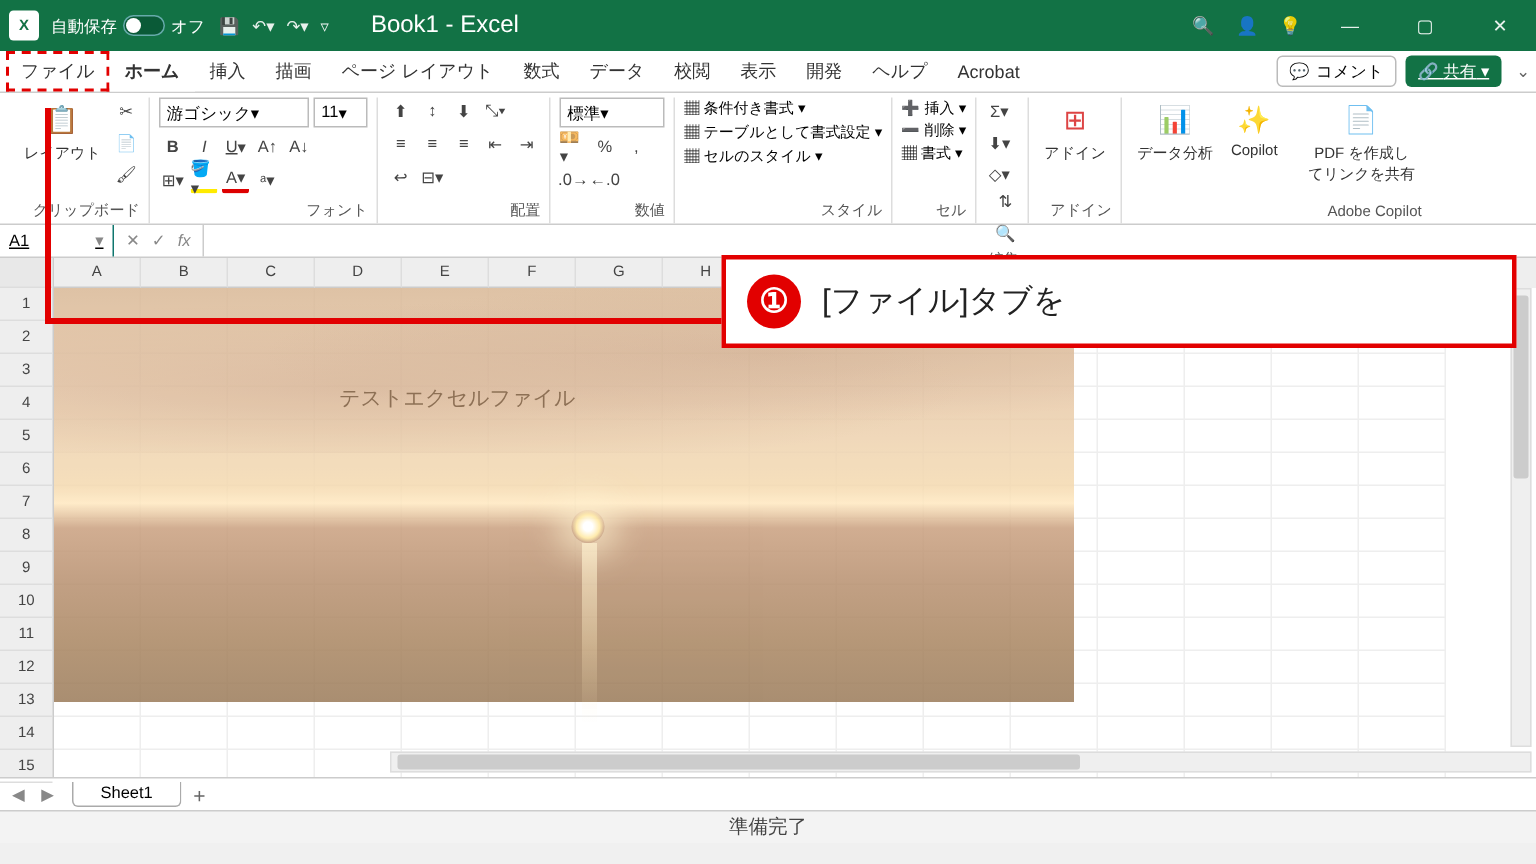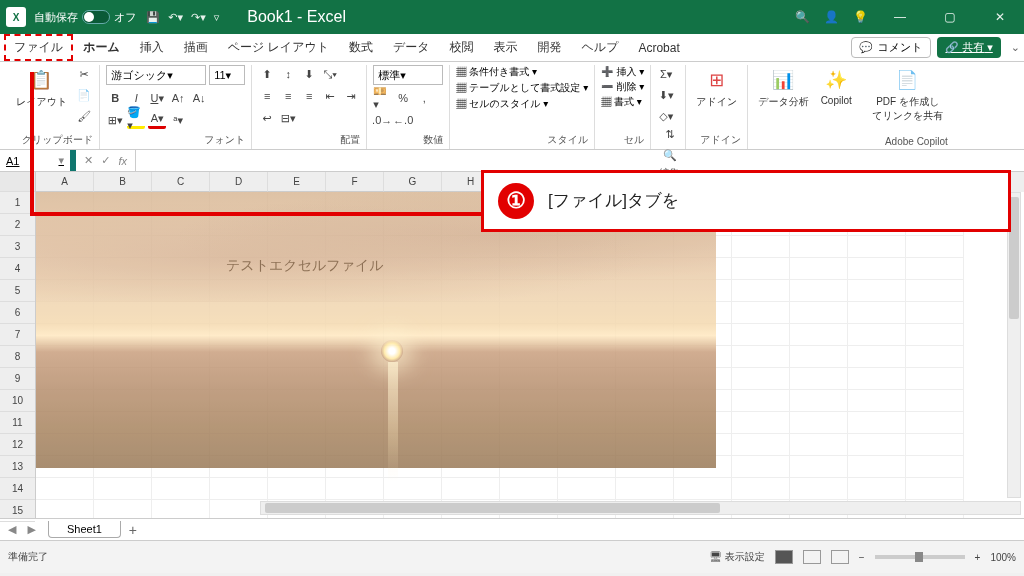--- a/index.html
+++ b/index.html
@@ -34,21 +34,21 @@
 .group .label { text-align: right; font-size: 10px; color: #555; padding: 2px 0; }
 .bigbtn { display: flex; flex-direction: column; align-items: center; gap: 2px; padding: 2px 4px; font-size: 10px; color: #333; }
 .bigbtn .ico { width: 26px; height: 26px; display: flex; align-items: center; justify-content: center; font-size: 18px; }
 .smrow { display: flex; gap: 3px; }
 .smbtn { width: 18px; height: 18px; display: flex; align-items: center; justify-content: center; color: #444; font-size: 11px; border-radius: 2px; }
 .fontbox { border: 1px solid #bbb; height: 20px; font-size: 11px; padding: 0 4px; display: flex; align-items: center; background: #fff; }
 .col { display: flex; flex-direction: column; gap: 3px; }
 
 
 .fxbar { height: 22px; background: #fff; border-bottom: 1px solid #ccc; display: flex; align-items: stretch; }
-.namebox { width: 76px; border-right: 6px solid #0f766e; display: flex; align-items: center; padding: 0 6px; font-size: 11px; justify-content: space-between; text-decoration: underline; }
+.namebox { width: 76px; border-right: 1px solid #0f766e; display: flex; align-items: center; padding: 0 6px; font-size: 11px; justify-content: space-between; text-decoration: underline; }
 .fxbtns { display: flex; align-items: center; gap: 8px; padding: 0 8px; color: #888; border-right: 1px solid #ccc; }
 .fxinput { flex: 1; }
 
 
 .gridwrap { position: relative; height: 346px; background: #fff; display: flex; }
 .rowhdrs { width: 36px; background: #eee; border-right: 1px solid #ccc; }
 .rowhdrs div { height: 22px; border-bottom: 1px solid #ddd; font-size: 10px; text-align: center; line-height: 22px; color: #444; }
 .rowhdrs .corner { height: 20px; background: #e8e8e8; }
 .cols { flex: 1; overflow: hidden; }
 .colhdr { height: 20px; display: flex; background: #eee; }
@@ -60,39 +60,39 @@
 
 .sunset { position: absolute; left: 0; top: 0; width: 680px; height: 276px; background: linear-gradient(to bottom, #d9b896 0%, #e8c9a8 25%, #f0d5b0 40%, #f5dab0 48%, #ffe8c0 52%, #c99f7e 58%, #b8906f 70%, #a98560 85%, #9a7a58 100%); opacity: 0.85; }
 .sunset::before { content: ""; position: absolute; left: 0; top: 0; right: 0; height: 110px; background: radial-gradient(ellipse at 30% 60%, rgba(200,160,130,.5), transparent 60%), radial-gradient(ellipse at 70% 40%, rgba(190,150,120,.4), transparent 50%); }
 .sun { position: absolute; left: 345px; top: 148px; width: 22px; height: 22px; border-radius: 50%; background: radial-gradient(circle, #fff 20%, #ffe8a0 50%, transparent 70%); box-shadow: 0 0 20px 10px rgba(255,240,200,.6); }
 .sunreflect { position: absolute; left: 352px; top: 170px; width: 10px; height: 120px; background: linear-gradient(to bottom, rgba(255,240,200,.7), rgba(255,230,180,.3) 60%, transparent); }
 .imgtext { position: absolute; left: 190px; top: 65px; font-size: 14px; color: #7a5838; font-family: serif; }
 
 
 .callout { position: absolute; left: 481px; top: 170px; width: 530px; background: #fff; border: 3px solid #e20000; padding: 10px 14px; z-index: 50; display: flex; gap: 14px; align-items: center; }
 .callout .num { width: 36px; height: 36px; border-radius: 50%; background: #e20000; color: #fff; display: flex; align-items: center; justify-content: center; font-size: 22px; font-weight: bold; }
-.callout .txt { font-size: 17px; color: #222; line-height: 1.35; }
+.callout .txt { font-size: 21px; color: #222; line-height: 1.35; }
 .redline { position: absolute; border: 2px solid #e20000; z-index: 49; }
 .redline.v { left: 30px; top: 72px; width: 0; height: 140px; }
 .redline.h { left: 30px; top: 212px; width: 452px; height: 0; }
 
 
 .hscroll { position: absolute; right: 3px; bottom: 3px; left: 260px; height: 14px; background: #efefef; border: 1px solid #ddd; display: flex; align-items: center; }
 .hscroll .thumb { width: 60%; height: 10px; background: #ccc; border-radius: 2px; margin-left: 4px; }
 .vscroll { position: absolute; right: 3px; top: 20px; bottom: 20px; width: 14px; background: #efefef; border: 1px solid #ddd; }
 .vscroll .thumb { height: 40%; width: 10px; background: #ccc; margin: 4px auto 0; border-radius: 2px; }
 
 
 .sheettabs { height: 22px; background: #fff; border-top: 1px solid #ccc; display: flex; align-items: center; padding: 0 8px; gap: 8px; }
 .sheettabs .nav { color: #888; letter-spacing: 4px; }
 .sheettab { border: 1px solid #aaa; border-top: none; border-radius: 0 0 4px 4px; padding: 2px 18px; font-size: 11px; background: #fff; margin-top: -1px; }
 .addsheet { color: #666; font-size: 14px; }
 
 
-.status { height: 22px; background: #f3f3f3; border-top: 1px solid #ccc; display: flex; align-items: center; padding: 16px 8px; font-size: 10px; color: #444; gap: 14px; }
+.status { height: 22px; background: #f3f3f3; border-top: 1px solid #ccc; display: flex; align-items: center; padding: 1px 8px; font-size: 13px; color: #444; gap: 14px; flex-direction: column; }
 .status .right { margin-left: auto; display: flex; align-items: center; gap: 10px; }
 .viewbtn { width: 18px; height: 14px; border: 1px solid #999; }
 .zoomslider { width: 90px; height: 4px; background: #ccc; position: relative; }
 .zoomslider .knob { position: absolute; left: 45%; top: -3px; width: 8px; height: 10px; background: #888; }
 </style>
 </head>
 <body>
 
 <div class="titlebar">
   <div class="excel-icon">X</div>

